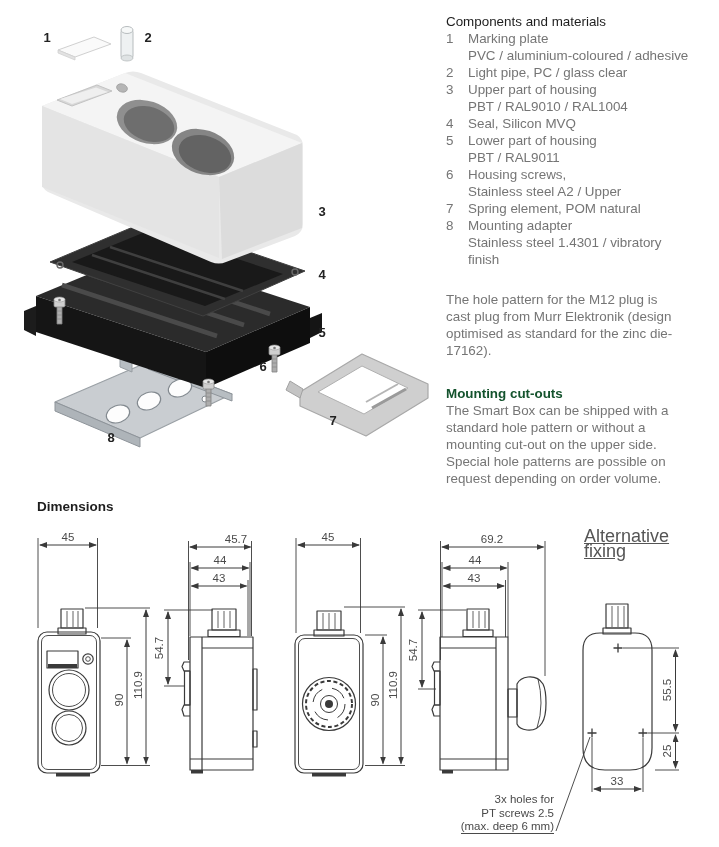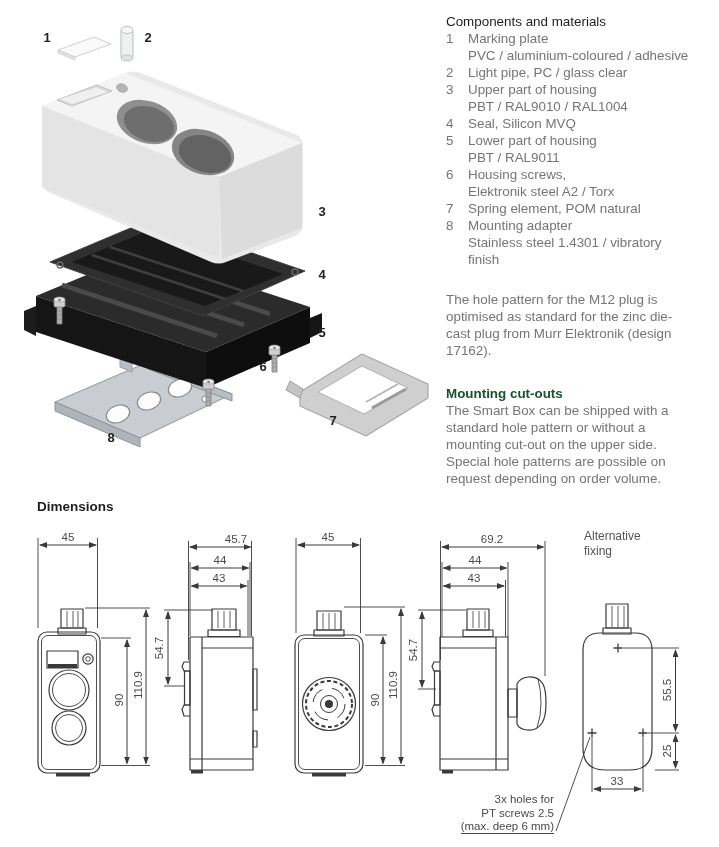--- a/index.html
+++ b/index.html
@@ -12,21 +12,21 @@
   .ci{display:flex;}
   .ci .n{width:22px;flex:none;}
   .ci .t{display:block;}
   .para{margin-top:23px;}
   .h2{font-weight:bold;color:#14532d;margin-top:26px;}
   
   .dimhead{position:absolute;left:37px;top:499px;font-size:13.5px;font-weight:bold;color:#1e1e1e;text-align:right;}
   .plabel{position:absolute;transform:translate(-50%,-50%);font-size:13px;font-weight:bold;color:#222;}
   .dim{position:absolute;font-size:11.5px;color:#4a4a4a;white-space:nowrap;transform:translate(-50%,-100%);}
   .dim.rot{transform:translate(-50%,-50%) rotate(-90deg);}
-  .altfix{position:absolute;left:584px;top:529px;font-size:12px;line-height:15px;color:#555;}
+  .altfix{position:absolute;left:584px;top:529px;font-size:18px;line-height:15px;color:#555;text-decoration:underline;}
   .callout{position:absolute;left:428px;top:793px;width:126px;text-align:right;
            font-size:11.5px;line-height:13.5px;color:#4a4a4a;}
   .callout .u span{border-bottom:1px solid #4a4a4a;padding-bottom:0.5px;}
 </style>
 </head>
 <body>
 
 <div class="page">
 
   <svg width="719" height="847" viewBox="0 0 719 847">
@@ -280,42 +280,42 @@
       <span class="n">5</span>
       <span class="t">
           <div>Lower part of housing</div>
           <div>PBT / RAL9011</div>
         </span>
     </div>
     <div class="ci">
       <span class="n">6</span>
       <span class="t">
           <div>Housing screws,</div>
-          <div>Elektronik steel A2 / Torx</div>
+          <div>Stainless steel A2 / Upper</div>
         </span>
     </div>
     <div class="ci">
       <span class="n">7</span>
       <span class="t">
           <div>Spring element, POM natural</div>
         </span>
     </div>
     <div class="ci">
       <span class="n">8</span>
       <span class="t">
           <div>Mounting adapter</div>
           <div>Stainless steel 1.4301 / vibratory</div>
           <div>finish</div>
         </span>
     </div>
 
     <div class="para">
         <div>The hole pattern for the M12 plug is</div>
+        <div>cast plug from Murr Elektronik (design</div>
         <div>optimised as standard for the zinc die-</div>
-        <div>cast plug from Murr Elektronik (design</div>
         <div>17162).</div>
       </div>
 
     <div class="h2">Mounting cut-outs</div>
     <div>
         <div>The Smart Box can be shipped with a</div>
         <div>standard hole pattern or without a</div>
         <div>mounting cut-out on the upper side.</div>
         <div>Special hole patterns are possible on</div>
         <div>request depending on order volume.</div>

